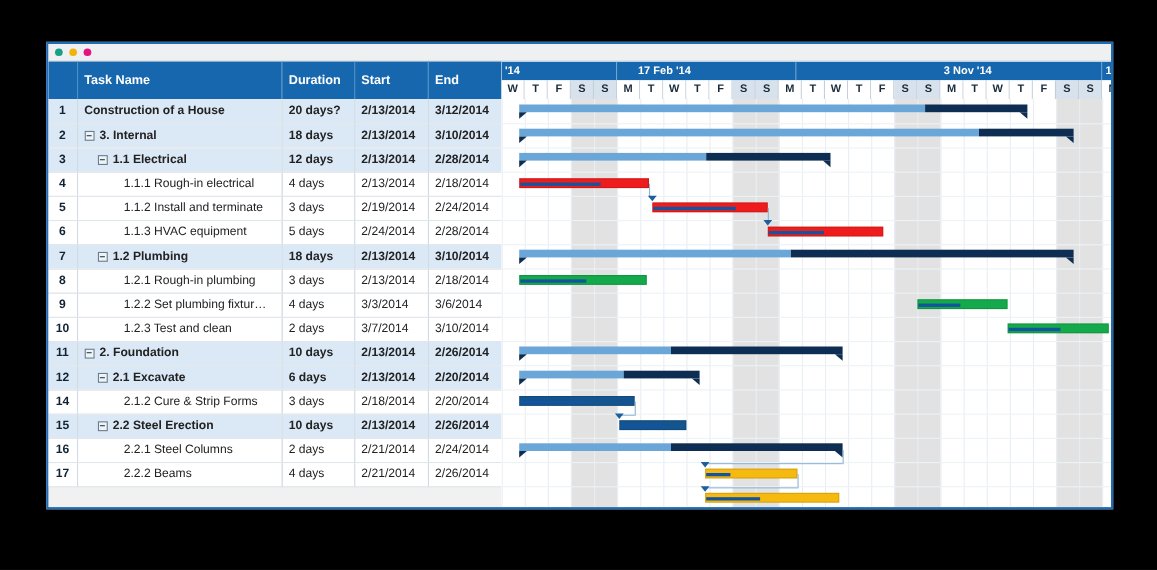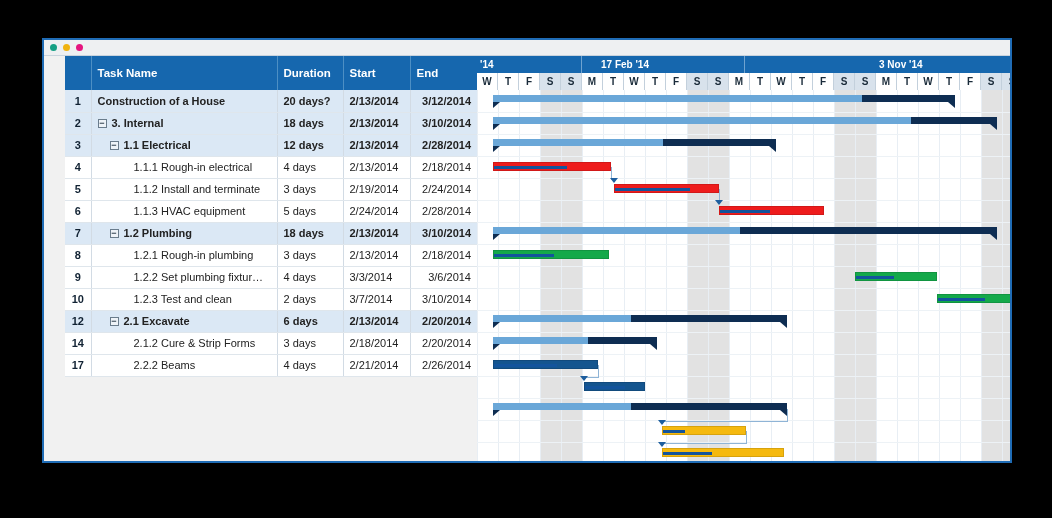--- a/index.html
+++ b/index.html
@@ -8,21 +8,21 @@
 
   #win { position:absolute; left:42px; top:38px; width:970px; height:425px;
          background:#f1f1f1; border:2px solid #1f6cb5; overflow:hidden; }
 
   
   #titlebar { height:16px; background:#eef0f2; border-bottom:1px solid #c9d3dd;
               display:flex; align-items:center; padding-left:6px; gap:6px; }
   .dot { width:7px; height:7px; border-radius:50%; }
 
   
-  #body { display:flex; height:409px;padding-left:21px; }
+  #body { display:flex; height:409px; }
   #grid { width:412px; flex:0 0 412px; }
   #chart { flex:1; position:relative; overflow:hidden; background:#fff; }
 
   
   table { border-collapse:collapse; width:100%; table-layout:fixed; }
   thead th { background:#1667ae; color:#fff; font-size:11.5px; font-weight:bold;
              text-align:left; height:34px; padding:0 6px;
              border-right:1px solid #4d8fc4; vertical-align:middle; }
   th.c-id   { width:26px; }
   th.c-name { width:186px; }
@@ -30,21 +30,21 @@
   th.c-st   { width:67px; }
   th.c-en   { width:67px; border-right:none; }
 
   tbody td { height:22px; font-size:11px; color:#222; padding:0 6px;
              border-right:1px solid #d2dbe4; border-bottom:1px solid #dfe6ec;
              white-space:nowrap; overflow:hidden; vertical-align:middle; }
   td.c-id { background:#dbe8f5; text-align:center; font-weight:bold;
             font-size:11px; color:#123; padding:0; }
   tr.sum td { background:#dbe8f5; font-weight:bold; }
   tr.leaf td { background:#fff; }
-  td.c-en { border-right:none;text-align:right; }
+  td.c-en { border-right:none; }
   .tname { display:flex; align-items:center; }
   .tog { display:inline-block; width:9px; height:9px; line-height:7px;
          border:1px solid #6a7c8c; background:#eef3f8; text-align:center;
          font-size:9px; color:#2a3b4a; margin-right:5px; flex:0 0 auto; }
 
   
   #thead { height:34px; position:relative; background:#fff;
            border-bottom:1px solid #9fb6cc; }
   #wkrow { position:absolute; left:0; top:0; height:17px; width:100%;
            background:#1667ae; }
@@ -214,20 +214,32 @@
               <td class="c-name">
                 <div class="tname" style="padding-left: 36px;">
                   <span>1.2.3 Test and clean</span>
                 </div>
               </td>
               <td class="c-dur">2 days</td>
               <td class="c-st">3/7/2014</td>
               <td class="c-en">3/10/2014</td>
             </tr>
             <tr class="sum">
+              <td class="c-id">11</td>
+              <td class="c-name">
+                <div class="tname" style="padding-left: 0px;">
+                  <span class="tog">−</span>
+                  <span>2. Foundation</span>
+                </div>
+              </td>
+              <td class="c-dur">10 days</td>
+              <td class="c-st">2/13/2014</td>
+              <td class="c-en">2/26/2014</td>
+            </tr>
+            <tr class="sum">
               <td class="c-id">12</td>
               <td class="c-name">
                 <div class="tname" style="padding-left: 12px;">
                   <span class="tog">−</span>
                   <span>2.1 Excavate</span>
                 </div>
               </td>
               <td class="c-dur">6 days</td>
               <td class="c-st">2/13/2014</td>
               <td class="c-en">2/20/2014</td>
@@ -235,20 +247,43 @@
             <tr class="leaf">
               <td class="c-id">14</td>
               <td class="c-name">
                 <div class="tname" style="padding-left: 36px;">
                   <span>2.1.2 Cure &amp; Strip Forms</span>
                 </div>
               </td>
               <td class="c-dur">3 days</td>
               <td class="c-st">2/18/2014</td>
               <td class="c-en">2/20/2014</td>
+            </tr>
+            <tr class="sum">
+              <td class="c-id">15</td>
+              <td class="c-name">
+                <div class="tname" style="padding-left: 12px;">
+                  <span class="tog">−</span>
+                  <span>2.2 Steel Erection</span>
+                </div>
+              </td>
+              <td class="c-dur">10 days</td>
+              <td class="c-st">2/13/2014</td>
+              <td class="c-en">2/26/2014</td>
+            </tr>
+            <tr class="leaf">
+              <td class="c-id">16</td>
+              <td class="c-name">
+                <div class="tname" style="padding-left: 36px;">
+                  <span>2.2.1 Steel Columns</span>
+                </div>
+              </td>
+              <td class="c-dur">2 days</td>
+              <td class="c-st">2/21/2014</td>
+              <td class="c-en">2/24/2014</td>
             </tr>
             <tr class="leaf">
               <td class="c-id">17</td>
               <td class="c-name">
                 <div class="tname" style="padding-left: 36px;">
                   <span>2.2.2 Beams</span>
                 </div>
               </td>
               <td class="c-dur">4 days</td>
               <td class="c-st">2/21/2014</td>

